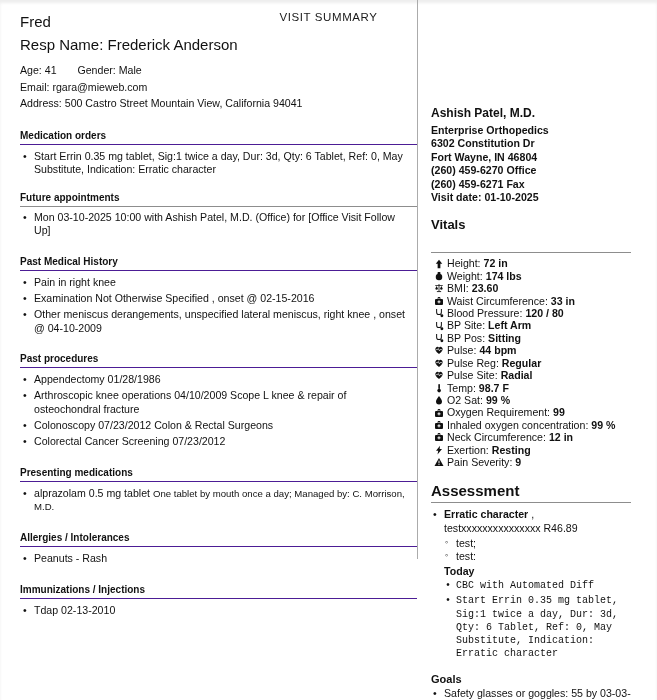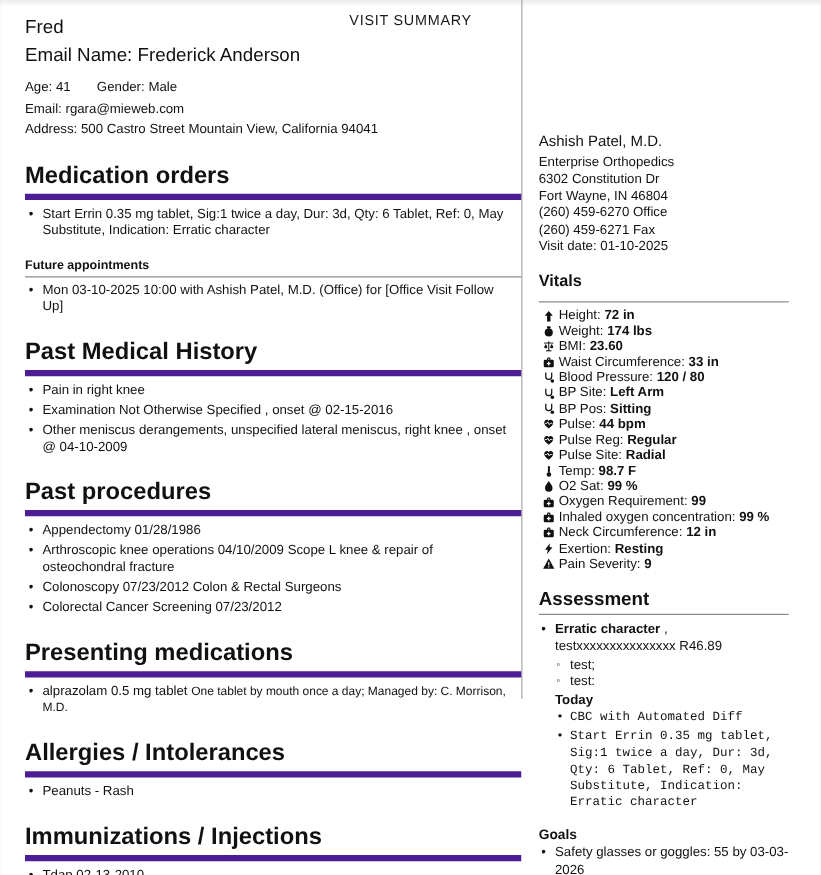--- a/index.html
+++ b/index.html
@@ -10,33 +10,33 @@
   .page-title{position:absolute;top:11px;left:0;width:100%;text-align:center;
         font-size:11.5px;letter-spacing:.6px;color:#1a1a1a;}
   
   .col-left{position:absolute;left:0;top:0;width:418px;height:559px;
         border-right:1px solid #ababab;box-sizing:border-box;
         padding:9px 12px 0 20px;}
   .pt-name{font-size:15px;line-height:21px;margin:2px 0 0;}
   .pt-legal{font-size:15px;line-height:22px;margin:2px 0 6px;}
   .meta{font-size:10.6px;line-height:16.5px;color:#111;}
   .meta .gap{display:inline-block;width:18px;}
-  h2.big{font-size:19px;font-weight:700;margin:18px -12px 5px 0;
-        padding-bottom:3px;border-bottom:5px solid #4c1d95;}
+  h2.big{font-size:10px;font-weight:700;margin:18px -12px 5px 0;
+        padding-bottom:3px;border-bottom:1px solid #4c1d95;}
   h3.small-h{font-size:10px;font-weight:700;margin:15px -12px 4px 0;
         padding-bottom:3px;border-bottom:1px solid #8d8d8d;}
   ul{margin:0;padding:0;list-style:none;}
   li.b{font-size:10.6px;line-height:13.6px;margin:2.5px 0;padding-left:14px;position:relative;}
   li.b::before{content:"•";position:absolute;left:3px;top:0;}
   .drug-details{font-size:9.6px;}
   
   .col-right{position:absolute;left:431px;top:0;width:200px;}
-  .provider{padding-top:105px;font-size:10.6px;line-height:13.4px;}
+  .provider{padding-top:105px;font-size:10.6px;line-height:13.4px;font-weight:bold;}
   .provider .pname{font-size:12px;line-height:17px;margin-bottom:2px;}
-  h2.rh{font-size:13px;font-weight:700;margin:13px 0 4px;padding-bottom:9px;
+  h2.rh{font-size:13px;font-weight:700;margin:13px 0 4px;padding-bottom:20px;
         border-bottom:1px solid #8d8d8d;}
   h2.rh-big{font-size:15px;font-weight:700;margin:14px 0 5px;padding-bottom:3px;
         border-bottom:1px solid #8d8d8d;}
   h3.rh-sm{font-size:11px;font-weight:700;margin:13px 0 2px;}
   .vrow{display:flex;align-items:center;gap:3px;font-size:10.6px;line-height:12.4px;
         white-space:nowrap;padding-left:3px;}
   .vi{width:10px;height:10px;fill:#101010;flex:none;}
   .vvalue{font-weight:700;}
   .as-li{font-size:10.6px;line-height:13.2px;margin:2px 0;padding-left:13px;position:relative;}
   .as-li::before{content:"•";position:absolute;left:2px;top:0;}
@@ -106,21 +106,21 @@
   </defs>
 </svg>
 
 <div class="page">
 
   <div class="page-title">VISIT SUMMARY</div>
 
   <div class="col-left">
 
     <div class="pt-name">Fred</div>
-    <div class="pt-legal">Email Name: Frederick Anderson</div>
+    <div class="pt-legal">Resp Name: Frederick Anderson</div>
     <div class="meta">
       <span>Age: 41</span><span class="gap"></span>
       <span>Gender: Male</span>
     </div>
     <div class="meta">Email: rgara@mieweb.com</div>
     <div class="meta">Address: 500 Castro Street Mountain View, California 94041</div>
 
     <section>
       <h2 class="big">Medication orders</h2>
       <ul>

